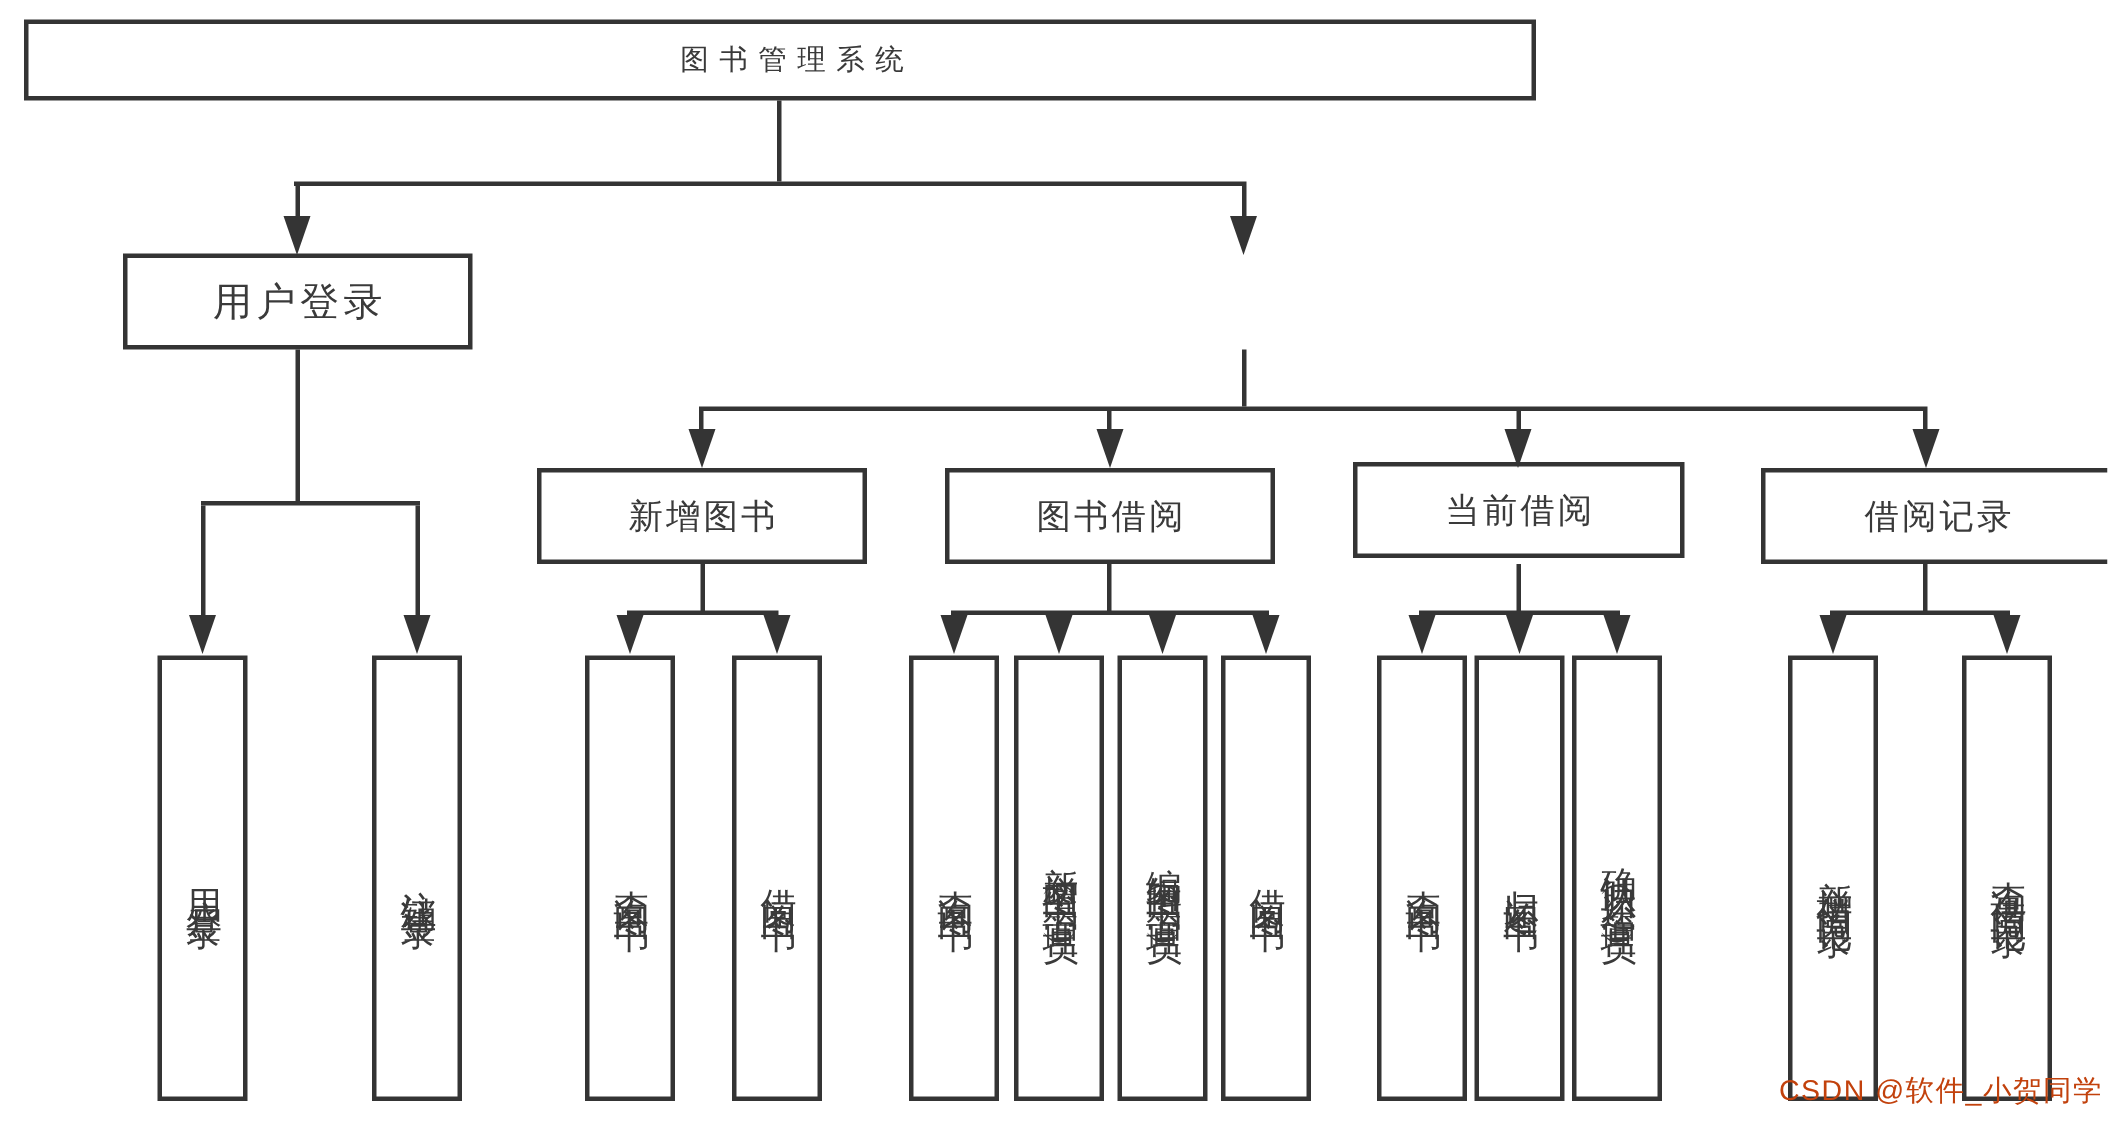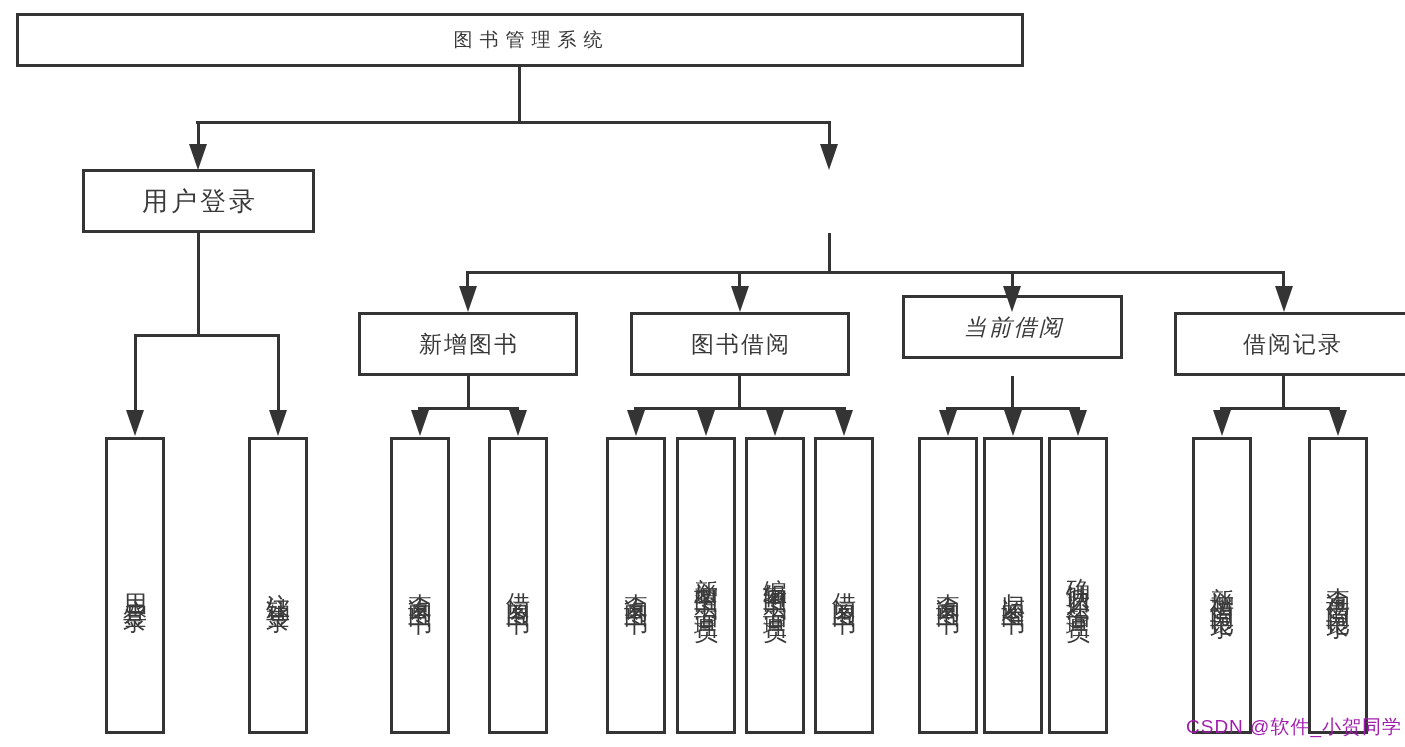--- a/index.html
+++ b/index.html
@@ -22,38 +22,38 @@
     font-size:24px; letter-spacing:6px; line-height:1;
   }
   .line  { position:absolute; background:#343434; }
   .arrow {
     position:absolute; width:0; height:0;
     border-left:9px solid transparent; border-right:9px solid transparent;
     border-top:26px solid #343434;
   }
   .watermark {
     position:absolute; left:1186px; top:714px; z-index:5;
-    color:#a21caf; font-size:19px; letter-spacing:1px; white-space:nowrap;
+    color:#c2410c; font-size:19px; letter-spacing:1px; white-space:nowrap;
   }
 </style>
 </head>
 <body>
 
 <div class="canvas">
 
   <div class="node root" style="left:16px; top:13px; width:1008px; height:54px;">图书管理系统</div>
 
   <div class="node lvl2" style="left:82px; top:169px; width:233px; height:64px;">用户登录</div>
 
 
   <div class="node lvl3" style="left:358px; top:312px; width:220px; height:64px;">新增图书</div>
 
   <div class="node lvl3" style="left:630px; top:312px; width:220px; height:64px;">图书借阅</div>
 
-  <div class="node lvl3" style="left:902px; top:295px; width:221px; height:64px;font-style:italic;">当前借阅</div>
+  <div class="node lvl3" style="left:902px; top:308px; width:221px; height:64px;">当前借阅</div>
 
   <div class="node lvl3" style="left:1174px; top:312px; width:236px; height:64px;">借阅记录</div>
 
   <div class="node leaf" style="left:105px; top:437px; width:60px; height:297px;">用户登录</div>
 
   <div class="node leaf" style="left:248px; top:437px; width:60px; height:297px;">注销登录</div>
 
   <div class="node leaf" style="left:390px; top:437px; width:60px; height:297px;">查询图书</div>
 
   <div class="node leaf" style="left:488px; top:437px; width:60px; height:297px;">借阅图书</div>

